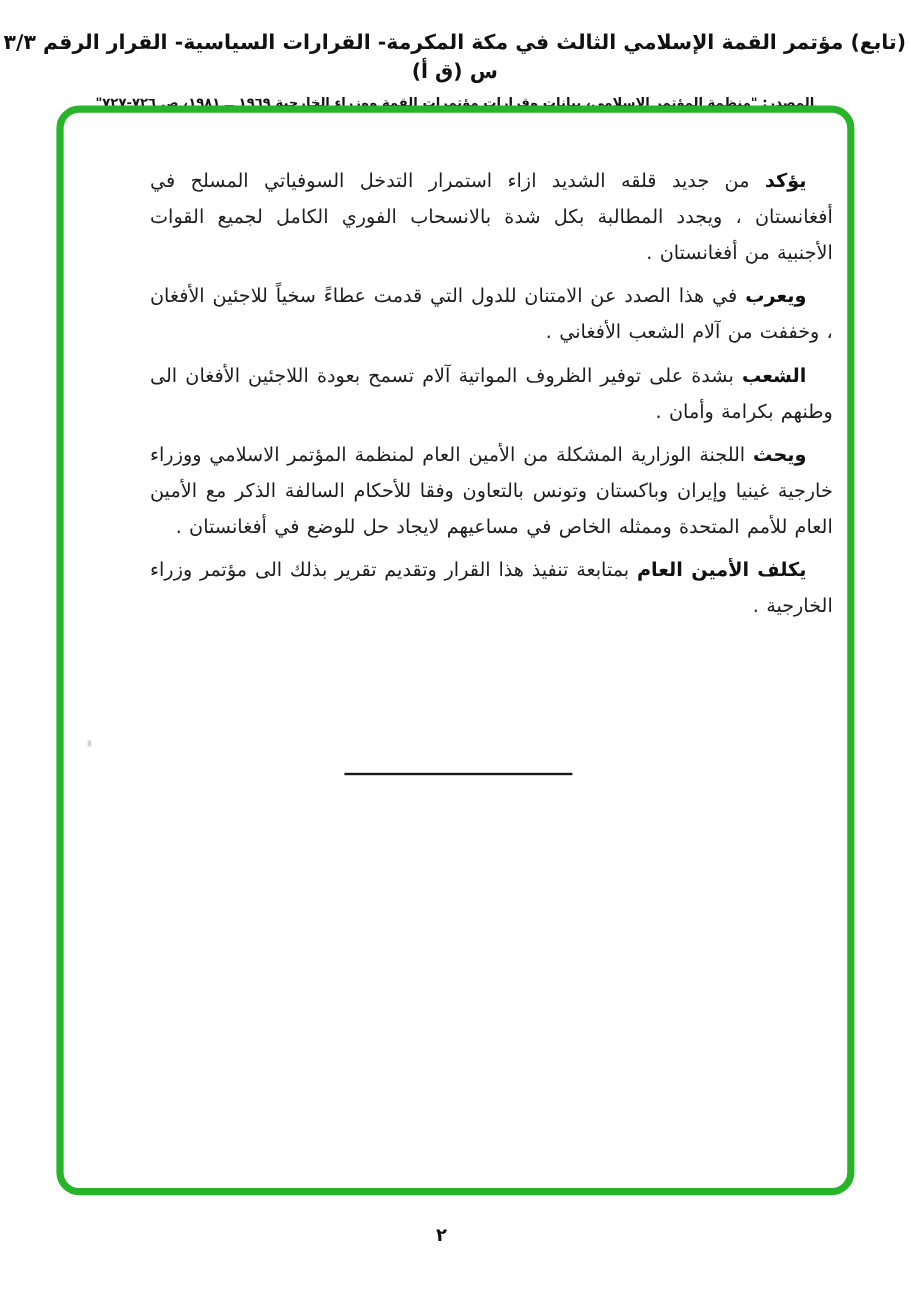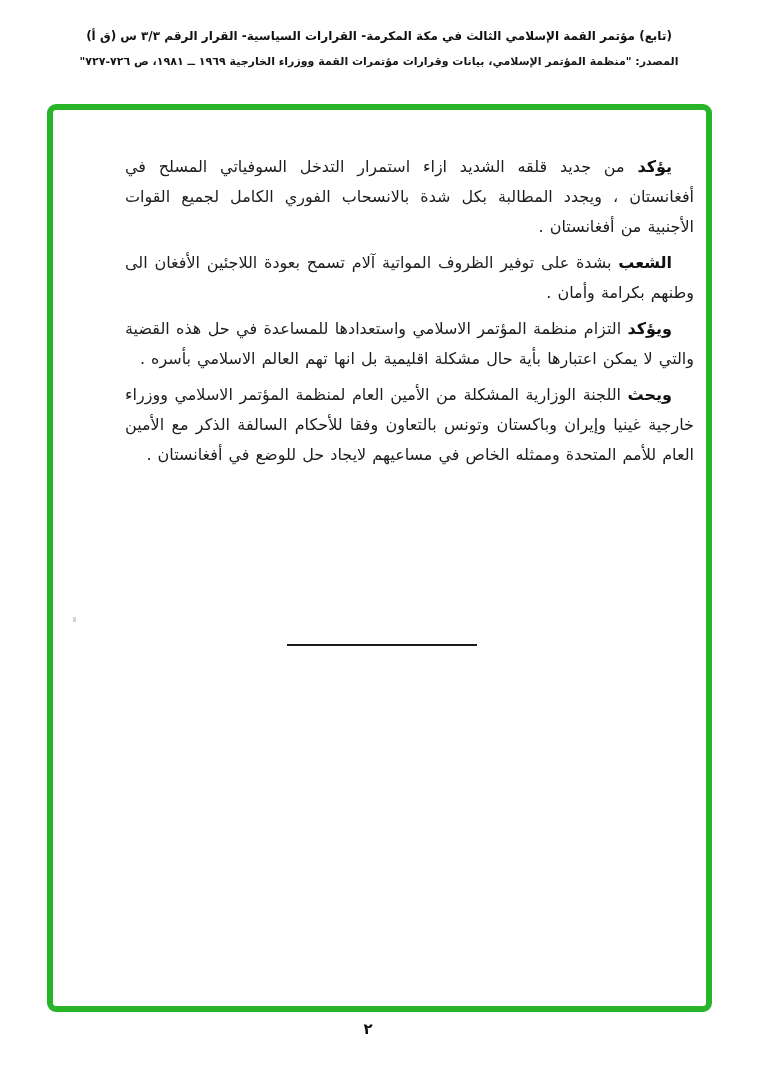--- a/index.html
+++ b/index.html
@@ -15,41 +15,41 @@
   .page { position: absolute; inset: 0; }
 
   
   .header {
     position: absolute;
     top: 24px; left: 0; right: 0;
     text-align: center;
     direction: rtl;
   }
   .header-line1 {
-    font-size: 12px;
+    font-size: 17px;
     font-weight: 700;
     color: #111;
     letter-spacing: 0px;
     line-height: 24px;
   }
   .header-line2 {
     font-size: 11px;
     font-weight: 700;
     color: #151515;
     line-height: 18px;
     margin-top: 5px;
   }
 
   
   .content-box {
     position: absolute;
-    left: 47px; top: 104px;
+    left: 47px; top: 88px;
     width: 665px; height: 908px;
     border: 6px solid #28b428;
-    border-radius: 9px;
+    border-radius: 19px;
     background: #ffffff;
     padding: 42px 12px 0 72px;
     direction: rtl;
   }
 
   .para {
     margin: 0 0 6px 0;
     font-size: 16px;
     line-height: 30px;
     text-align: justify;
@@ -92,28 +92,29 @@
   <div class="header">
     <div class="header-line1">(تابع) مؤتمر القمة الإسلامي الثالث في مكة المكرمة- القرارات السياسية- القرار الرقم ٣/٣ س (ق أ)</div>
     <div class="header-line2">المصدر: "منظمة المؤتمر الإسلامي، بيانات وقرارات مؤتمرات القمة ووزراء الخارجية ١٩٦٩ ــ ١٩٨١، ص ٧٢٦-٧٢٧"</div>
   </div>
 
   <div class="content-box">
 
     <p class="para"><span class="lead">يؤكد</span><span> من جديد قلقه الشديد ازاء استمرار التدخل السوفياتي المسلح في أفغانستان ، ويجدد المطالبة بكل شدة بالانسحاب الفوري الكامل لجميع القوات الأجنبية من أفغانستان .</span></p>
 
 
+    <p class="para"><span class="lead">ويعرب</span><span> في هذا الصدد عن الامتنان للدول التي قدمت عطاءً سخياً للاجئين الأفغان ، وخففت من آلام الشعب الأفغاني .</span></p>
 
     <p class="para"><span class="lead">الشعب</span><span> بشدة على توفير الظروف المواتية آلام تسمح بعودة اللاجئين الأفغان الى وطنهم بكرامة وأمان .</span></p>
 
 
-    <p class="para"><span class="lead">ويؤكد</span><span> التزام منظمة المؤتمر الاسلامي واستعدادها للمساعدة في حل هذه القضية والتي لا يمكن اعتبارها بأية حال مشكلة اقليمية بل انها تهم العالم الاسلامي بأسره .</span></p>
 
     <p class="para"><span class="lead">ويحث</span><span> اللجنة الوزارية المشكلة من الأمين العام لمنظمة المؤتمر الاسلامي ووزراء خارجية غينيا وإيران وباكستان وتونس بالتعاون وفقا للأحكام السالفة الذكر مع الأمين العام للأمم المتحدة وممثله الخاص في مساعيهم لايجاد حل للوضع في أفغانستان .</span></p>
 
+    <p class="para"><span class="lead">يكلف الأمين العام</span><span> بمتابعة تنفيذ هذا القرار وتقديم تقرير بذلك الى مؤتمر وزراء الخارجية .</span></p>
 
   </div>
 
   <div class="divider"></div>
 
   <div class="scan-speck"></div>
 
   <div class="page-number">٢</div>
 
 </div>

